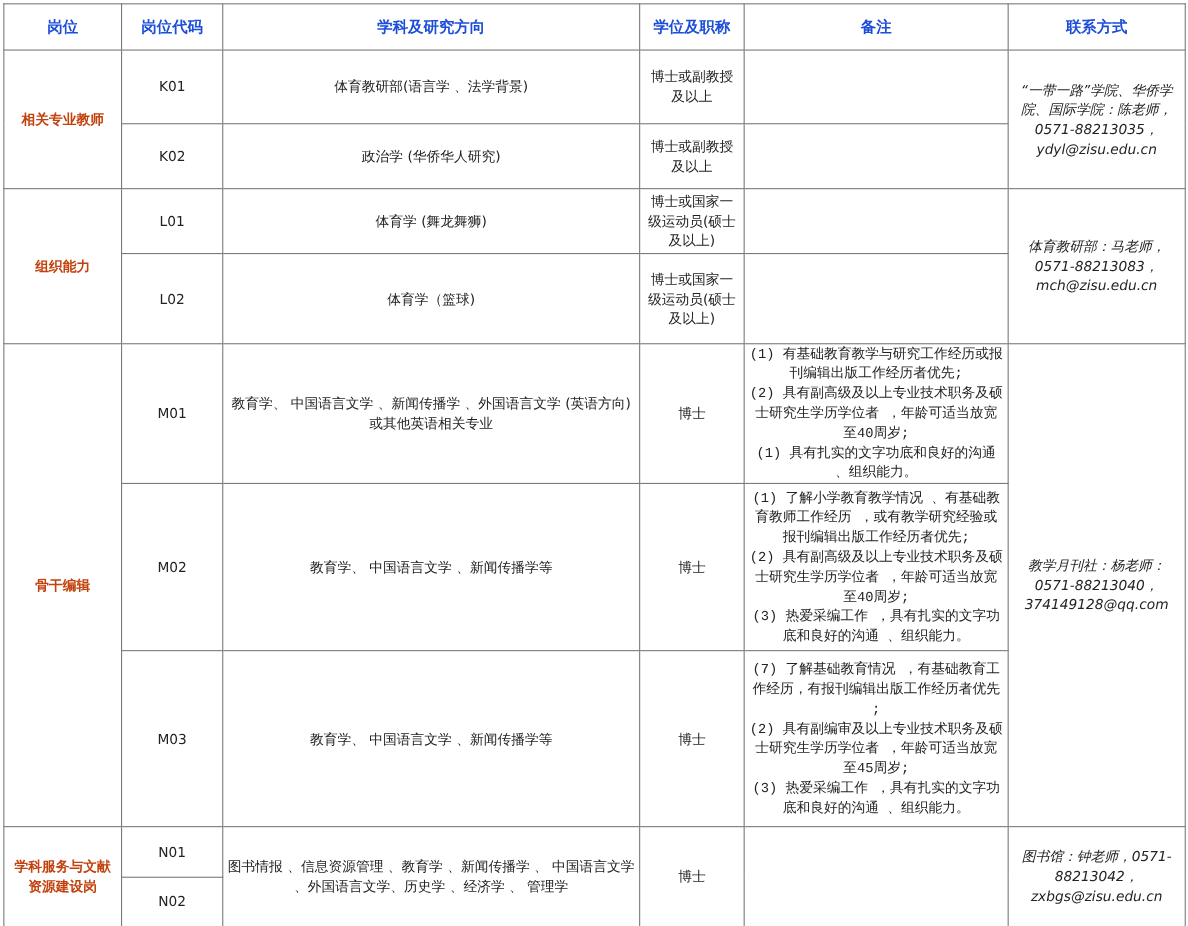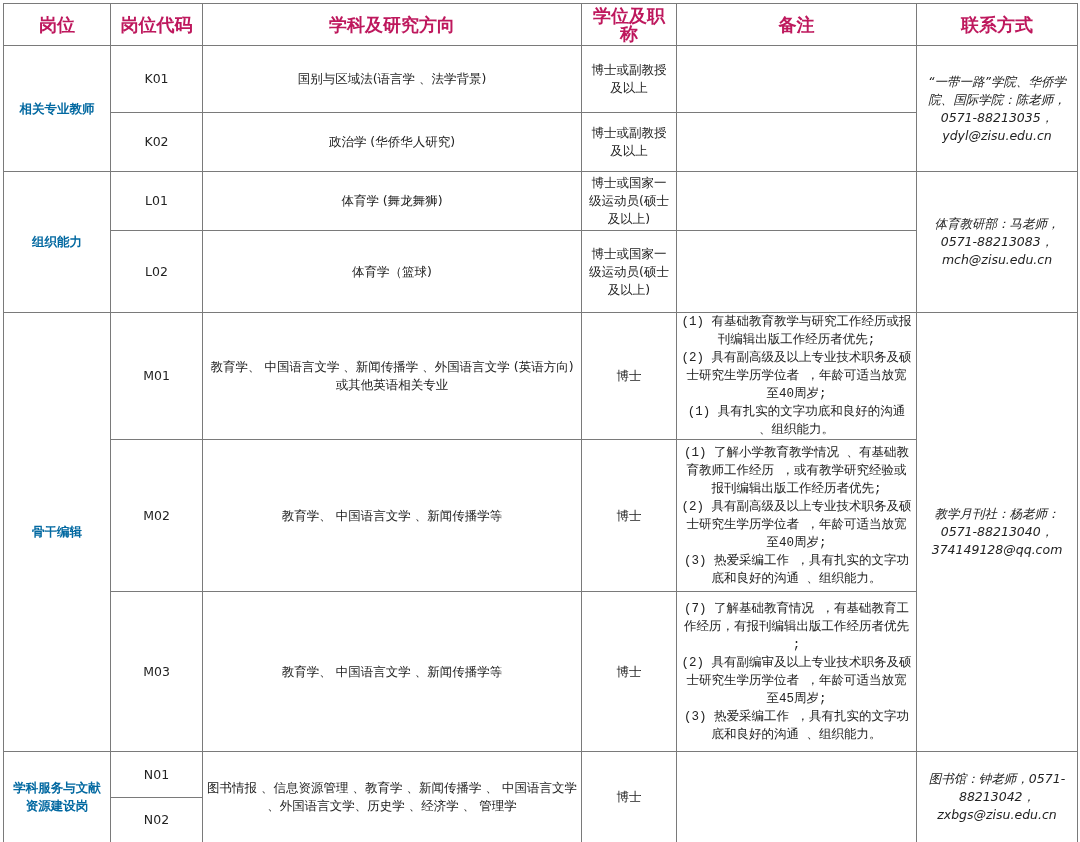--- a/index.html
+++ b/index.html
@@ -28,27 +28,27 @@
       text-align: center;
       vertical-align: middle;
       padding: 0 4px;
       font-size: 12.5px;
       line-height: 18px;
       overflow: hidden;
       word-break: break-all;
     }
     table.recruit th {
       font-weight: bold;
-      font-size: 18px;
-      color: #be185d;
+      font-size: 14px;
+      color: #1d4ed8;
     }
     td.post-name {
       font-weight: bold;
       font-size: 13px;
-      color: #0369a1;
+      color: #c2410c;
     }
     td.note {
       text-align: left;
       vertical-align: middle;
       padding: 0 4px;
       font-size: 12.5px;
       line-height: 18px;
       font-family: Liberation Mono, monospace;
     }
     td.note div { white-space: normal; }
@@ -79,21 +79,21 @@
       <th>学位及职称</th>
       <th>备注</th>
       <th>联系方式</th>
     </tr>
   </thead>
   <tbody>
 
     <tr style="height:67px">
       <td class="post-name" rowspan="2">相关专业教师</td>
       <td>K01</td>
-      <td>国别与区域法(语言学 、法学背景)</td>
+      <td>体育教研部(语言学 、法学背景)</td>
       <td>博士或副教授及以上</td>
       <td class="note"></td>
       <td class="contact" rowspan="2">
         <span class="line">“一带一路”学院、华侨学院、国际学院：陈老师，</span>
         <span class="line">0571-88213035，</span>
         <span class="line">ydyl@zisu.edu.cn</span>
       </td>
     </tr>
     <tr style="height:59px">
       <td>K02</td>

